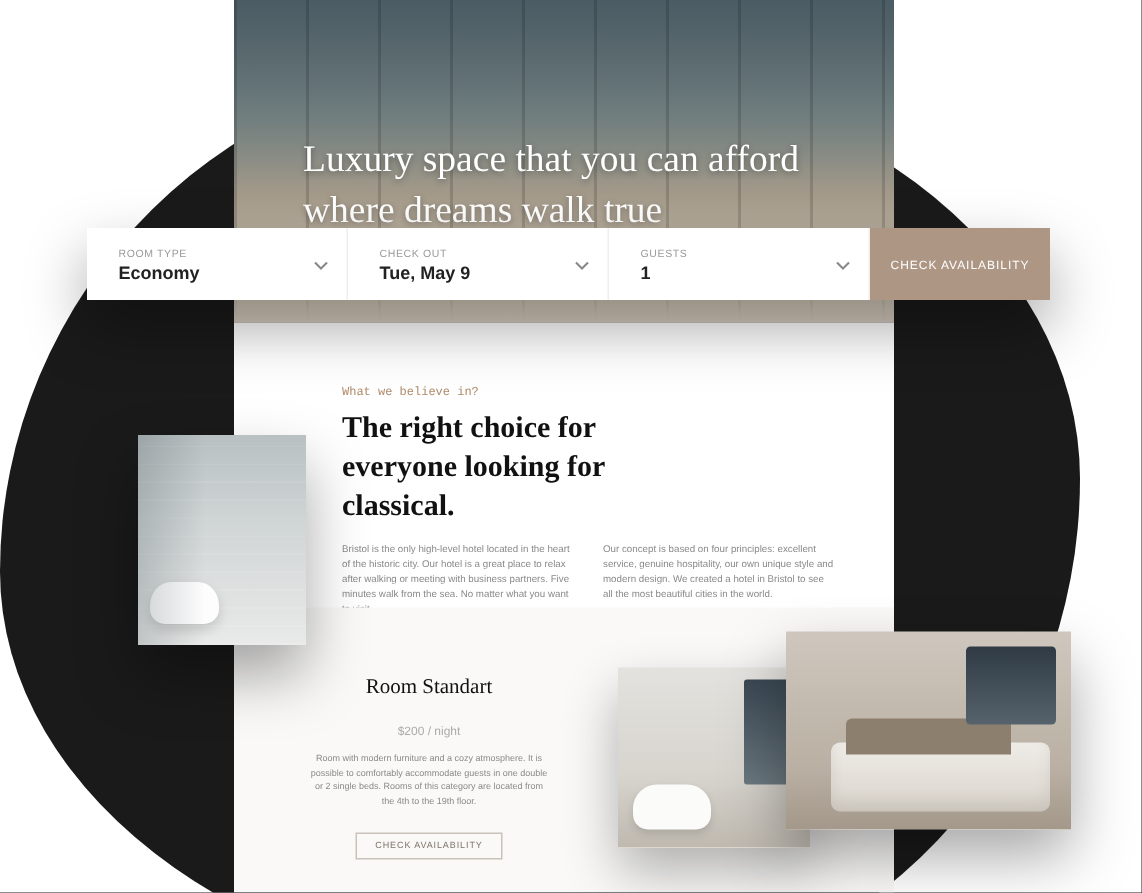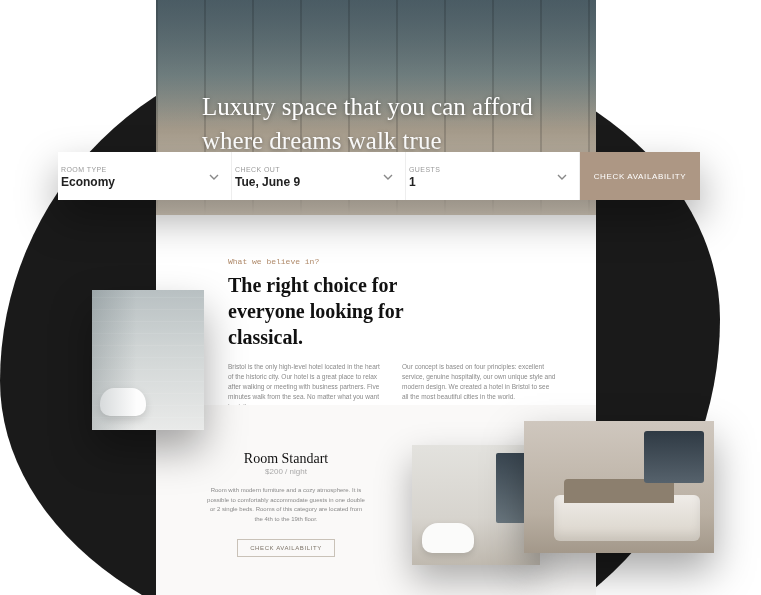--- a/index.html
+++ b/index.html
@@ -69,21 +69,21 @@
     width: 642px;
     height: 48px;
     background: #fff;
     display: flex;
     z-index: 5;
     box-shadow: 0 18px 40px rgba(0,0,0,0.35);
     font-family: -apple-system, Helvetica, Arial, sans-serif;
   }
   .booking-field {
     flex: 1;
-    padding: 8px 14px 6px 3px;
+    padding: 8px 14px 6px 21px;
     border-right: 1px solid #eee;
     display: flex;
     flex-direction: column;
     justify-content: center;
     position: relative;
     cursor: pointer;
   }
   .booking-field:last-of-type { border-right: none; }
   .booking-label {
     font-size: 7px;
@@ -198,21 +198,21 @@
     position: absolute;
     left: 50px;
     top: 46px;
     width: 160px;
     text-align: center;
   }
   .room-title {
     font-family: Georgia, serif;
     font-size: 14px;
     color: #111;
-    margin-bottom: 0;
+    margin-bottom: 16px;
   }
   .room-price {
     font-size: 8px;
     color: #aaa;
     margin-bottom: 10px;
   }
   .room-desc {
     font-size: 6px;
     line-height: 1.6;
     color: #8a8a8a;
@@ -311,21 +311,21 @@
 <div class="booking">
   <div class="booking-field">
     <span class="booking-label">ROOM TYPE</span>
     <span class="booking-value">Economy</span>
     <svg class="chev" viewBox="0 0 10 10">
         <path d="M1 3l4 4 4-4" fill="none" stroke="#888" stroke-width="1.4"></path>
       </svg>
   </div>
   <div class="booking-field">
     <span class="booking-label">CHECK OUT</span>
-    <span class="booking-value">Tue, June 9</span>
+    <span class="booking-value">Tue, May 9</span>
     <svg class="chev" viewBox="0 0 10 10">
         <path d="M1 3l4 4 4-4" fill="none" stroke="#888" stroke-width="1.4"></path>
       </svg>
   </div>
   <div class="booking-field">
     <span class="booking-label">GUESTS</span>
     <span class="booking-value">1</span>
     <svg class="chev" viewBox="0 0 10 10">
         <path d="M1 3l4 4 4-4" fill="none" stroke="#888" stroke-width="1.4"></path>
       </svg>

